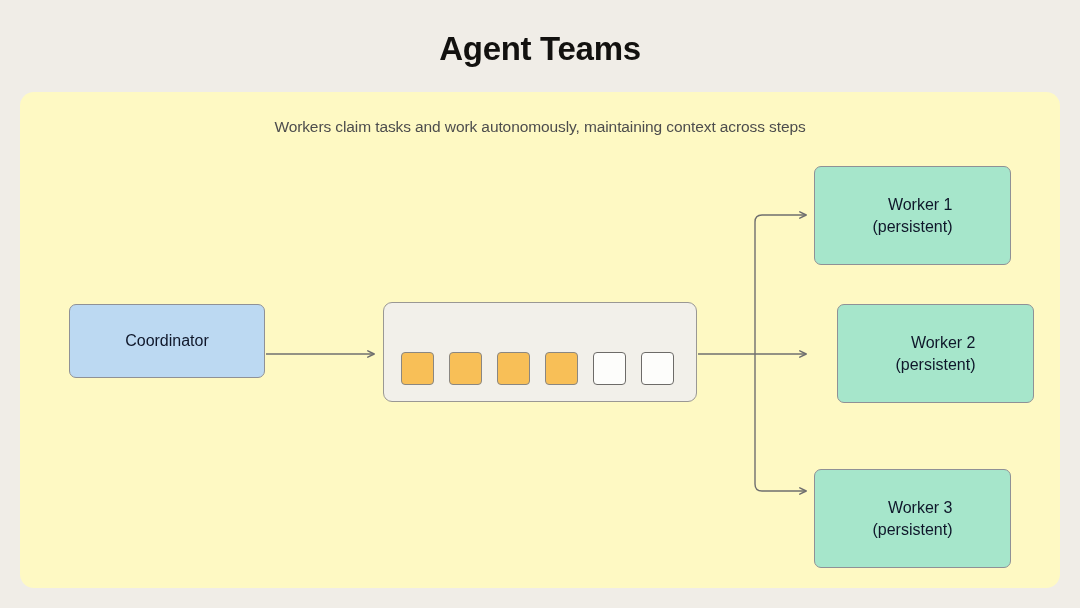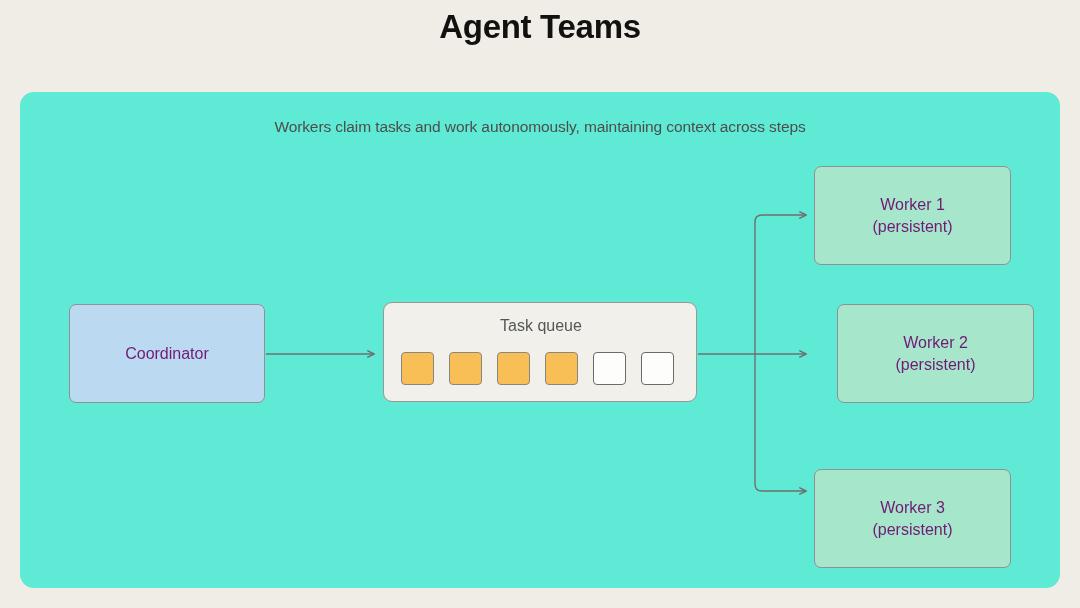--- a/index.html
+++ b/index.html
@@ -11,38 +11,38 @@
     height: 608px;
     background: #f0ede7;
     font-family: "Liberation Sans", sans-serif;
     overflow: hidden;
     position: relative;
   }
 
   
   #page-title {
     position: absolute;
-    top: 8px;
+    top: 30px;
     left: 0;
     width: 1080px;
     text-align: center;
     font-size: 33px;
     font-weight: bold;
     color: #12110f;
     letter-spacing: -0.3px;
   }
 
   
   #diagram-card {
     position: absolute;
     left: 20px;
     top: 92px;
     width: 1040px;
     height: 496px;
-    background: #5eead4;
+    background: #fef9c3;
     border-radius: 14px;
     box-sizing: border-box;
     text-decoration: underline;
   }
 
   #diagram-subtitle {
     position: absolute;
     top: 26px;
     left: 0;
     width: 1040px;
@@ -63,31 +63,31 @@
   }
 
   
   .node {
     position: absolute;
     box-sizing: border-box;
     border-radius: 7px;
     display: flex;
     align-items: center;
     justify-content: center;
-    text-align: center;
-    color: #701a75;
+    text-align: right;
+    color: #0f172a;
     font-size: 16px;
     line-height: 1.35;
   }
 
   #node-coordinator {
     left: 69px;
     top: 304px;
     width: 196px;
-    height: 99px;
+    height: 74px;
     background: #bcd9f2;
     border: 1.3px solid #8f9196;
   }
 
   .worker-node {
     left: 814px;
     width: 197px;
     height: 99px;
     background: #a6e6cb;
     border: 1.3px solid #8f9196;
@@ -161,21 +161,20 @@
   <path d="M755,354 L806,354" fill="none" stroke="#6f6f6f" stroke-width="1.4" marker-end="url(#arrowhead)"></path>
 
   <path d="M755,354 L755,484 Q755,491 762,491 L806,491" fill="none" stroke="#6f6f6f" stroke-width="1.4" marker-end="url(#arrowhead)"></path>
 </svg>
 
 <div class="node" id="node-coordinator">
   <span>Coordinator</span>
 </div>
 
 <div id="node-task-queue">
-  <div id="task-queue-label">Task queue</div>
   <div id="task-queue-slots">
     <div class="queue-slot filled"></div>
     <div class="queue-slot filled"></div>
     <div class="queue-slot filled"></div>
     <div class="queue-slot filled"></div>
     <div class="queue-slot empty"></div>
     <div class="queue-slot empty"></div>
   </div>
 </div>
 

